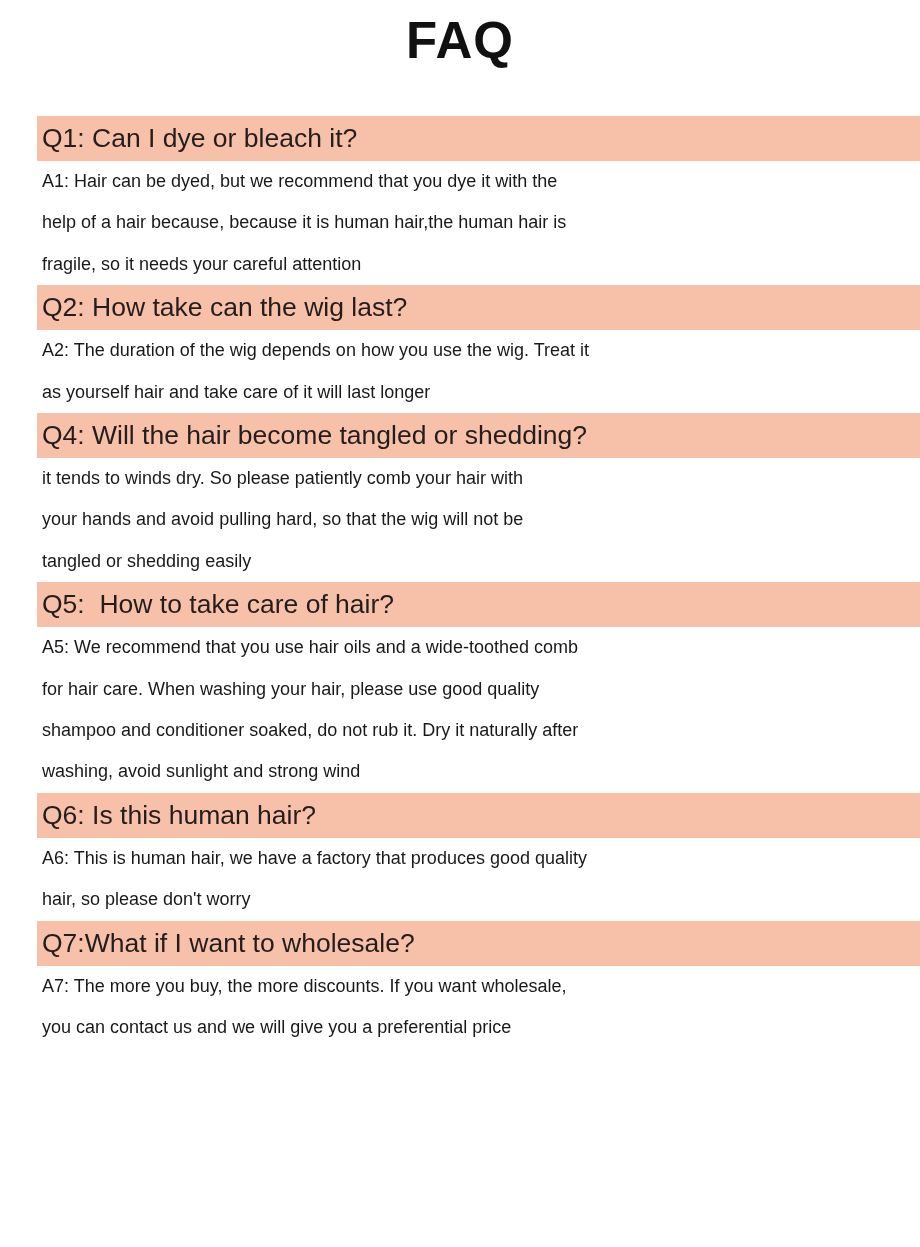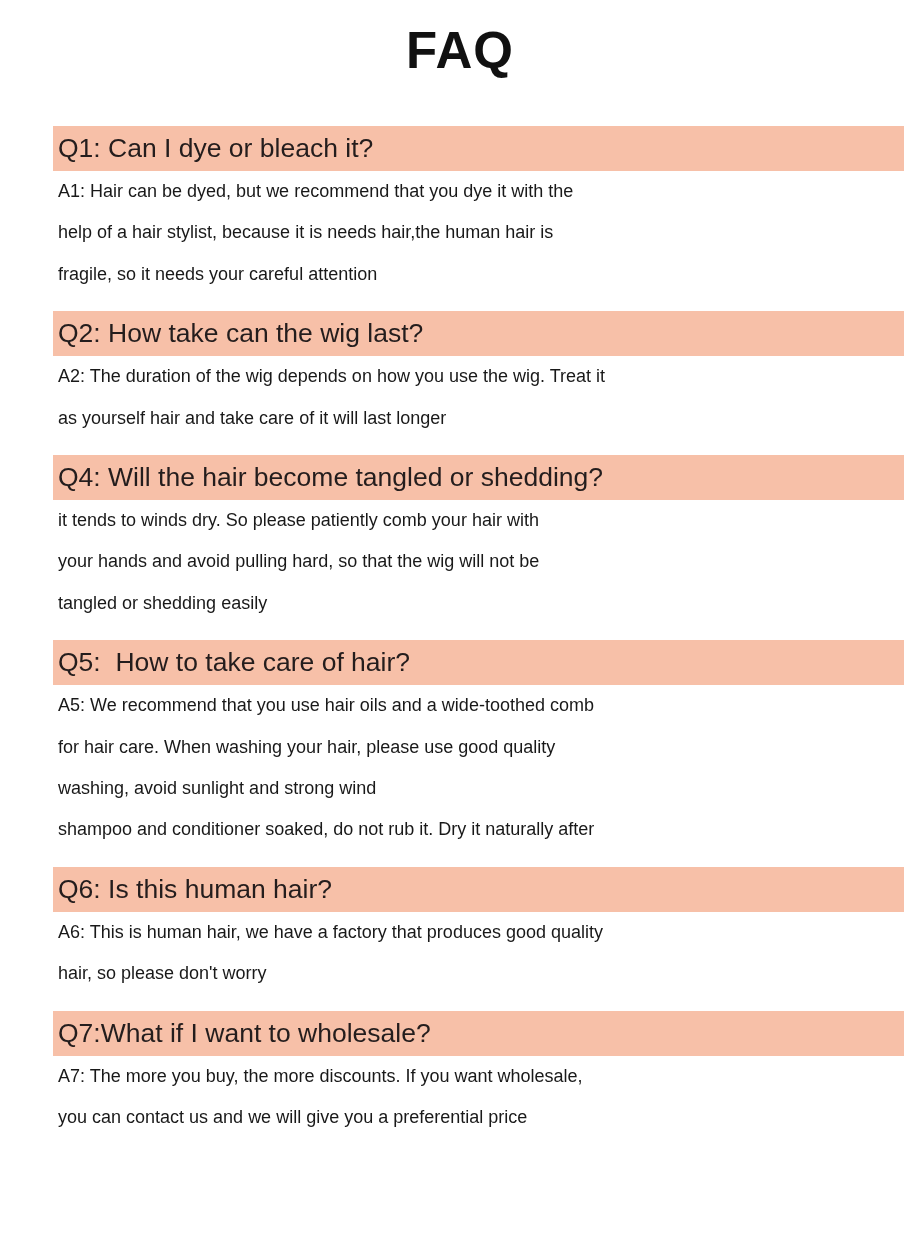--- a/index.html
+++ b/index.html
@@ -14,29 +14,29 @@
     font-family: "Liberation Sans", "DejaVu Sans", sans-serif;
     color: #191919;
     position: relative;
   }
   .page {
     width: 920px;
     height: 1247px;
     box-sizing: border-box;
   }
   .page-title {
-    margin: 20px 0 44px 0;
+    margin: 10px 0 44px 0;
     text-align: center;
     font-size: 51px;
     line-height: 62px;
     font-weight: 600;
     letter-spacing: 1px;
     color: #111111;
   }
-  .qa-section { margin: 16px; border-radius: 8px; }
+  .qa-section { margin: 0; border-radius: 8px; }
   .question-bar {
     background: #f7c0a8;
     min-height: 45px;
     margin-left: 37px;
     padding-left: 5px;
     display: flex;
     align-items: center;
     box-sizing: border-box;
   }
   .question-bar .q-text {
@@ -58,21 +58,21 @@
 <div class="page">
 
   <h1 class="page-title">FAQ</h1>
 
   <section class="qa-section">
     <div class="question-bar">
       <span class="q-text">Q1: Can I dye or bleach it?</span>
     </div>
     <div class="answer">
       <div class="a-line">A1: Hair can be dyed, but we recommend that you dye it with the</div>
-      <div class="a-line">help of a hair stylist, because it is needs hair,the human hair is</div>
+      <div class="a-line">help of a hair because, because it is human hair,the human hair is</div>
       <div class="a-line">fragile, so it needs your careful attention</div>
     </div>
   </section>
 
   <section class="qa-section">
     <div class="question-bar">
       <span class="q-text">Q2: How take can the wig last?</span>
     </div>
     <div class="answer">
       <div class="a-line">A2: The duration of the wig depends on how you use the wig. Treat it</div>
@@ -92,22 +92,22 @@
     </div>
   </section>
 
   <section class="qa-section">
     <div class="question-bar">
       <span class="q-text">Q5:  How to take care of hair?</span>
     </div>
     <div class="answer">
       <div class="a-line">A5: We recommend that you use hair oils and a wide-toothed comb</div>
       <div class="a-line">for hair care. When washing your hair, please use good quality</div>
+      <div class="a-line">shampoo and conditioner soaked, do not rub it. Dry it naturally after</div>
       <div class="a-line">washing, avoid sunlight and strong wind</div>
-      <div class="a-line">shampoo and conditioner soaked, do not rub it. Dry it naturally after</div>
     </div>
   </section>
 
   <section class="qa-section">
     <div class="question-bar">
       <span class="q-text">Q6: Is this human hair?</span>
     </div>
     <div class="answer">
       <div class="a-line">A6: This is human hair, we have a factory that produces good quality</div>
       <div class="a-line">hair, so please don't worry</div>

